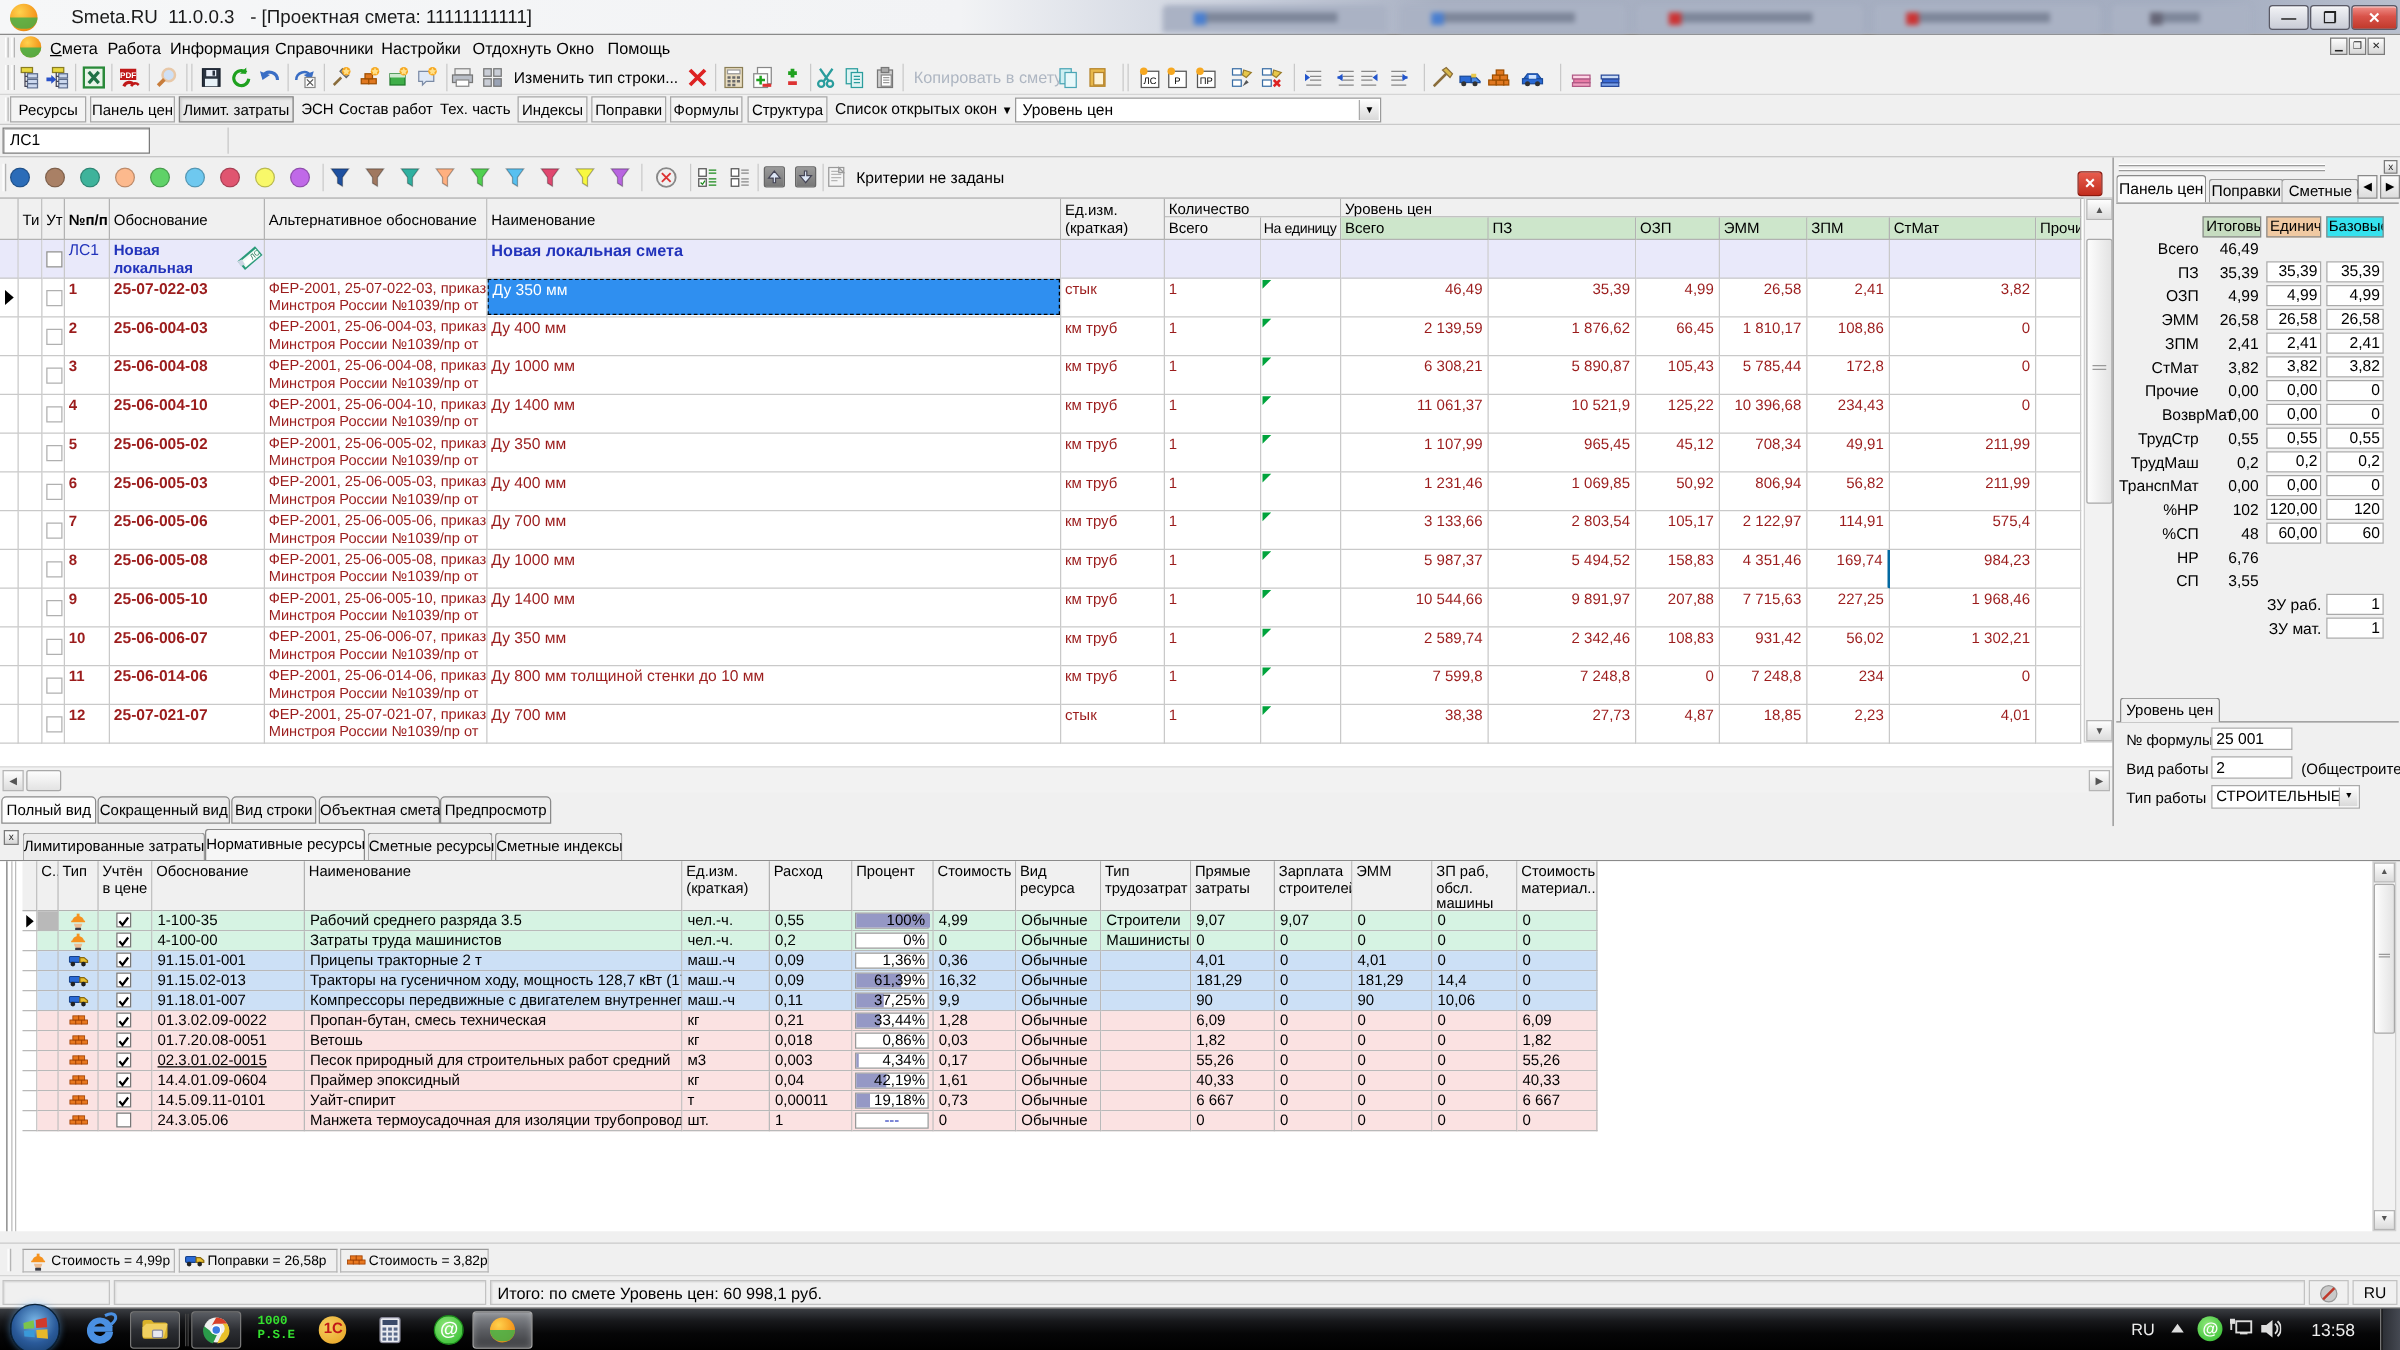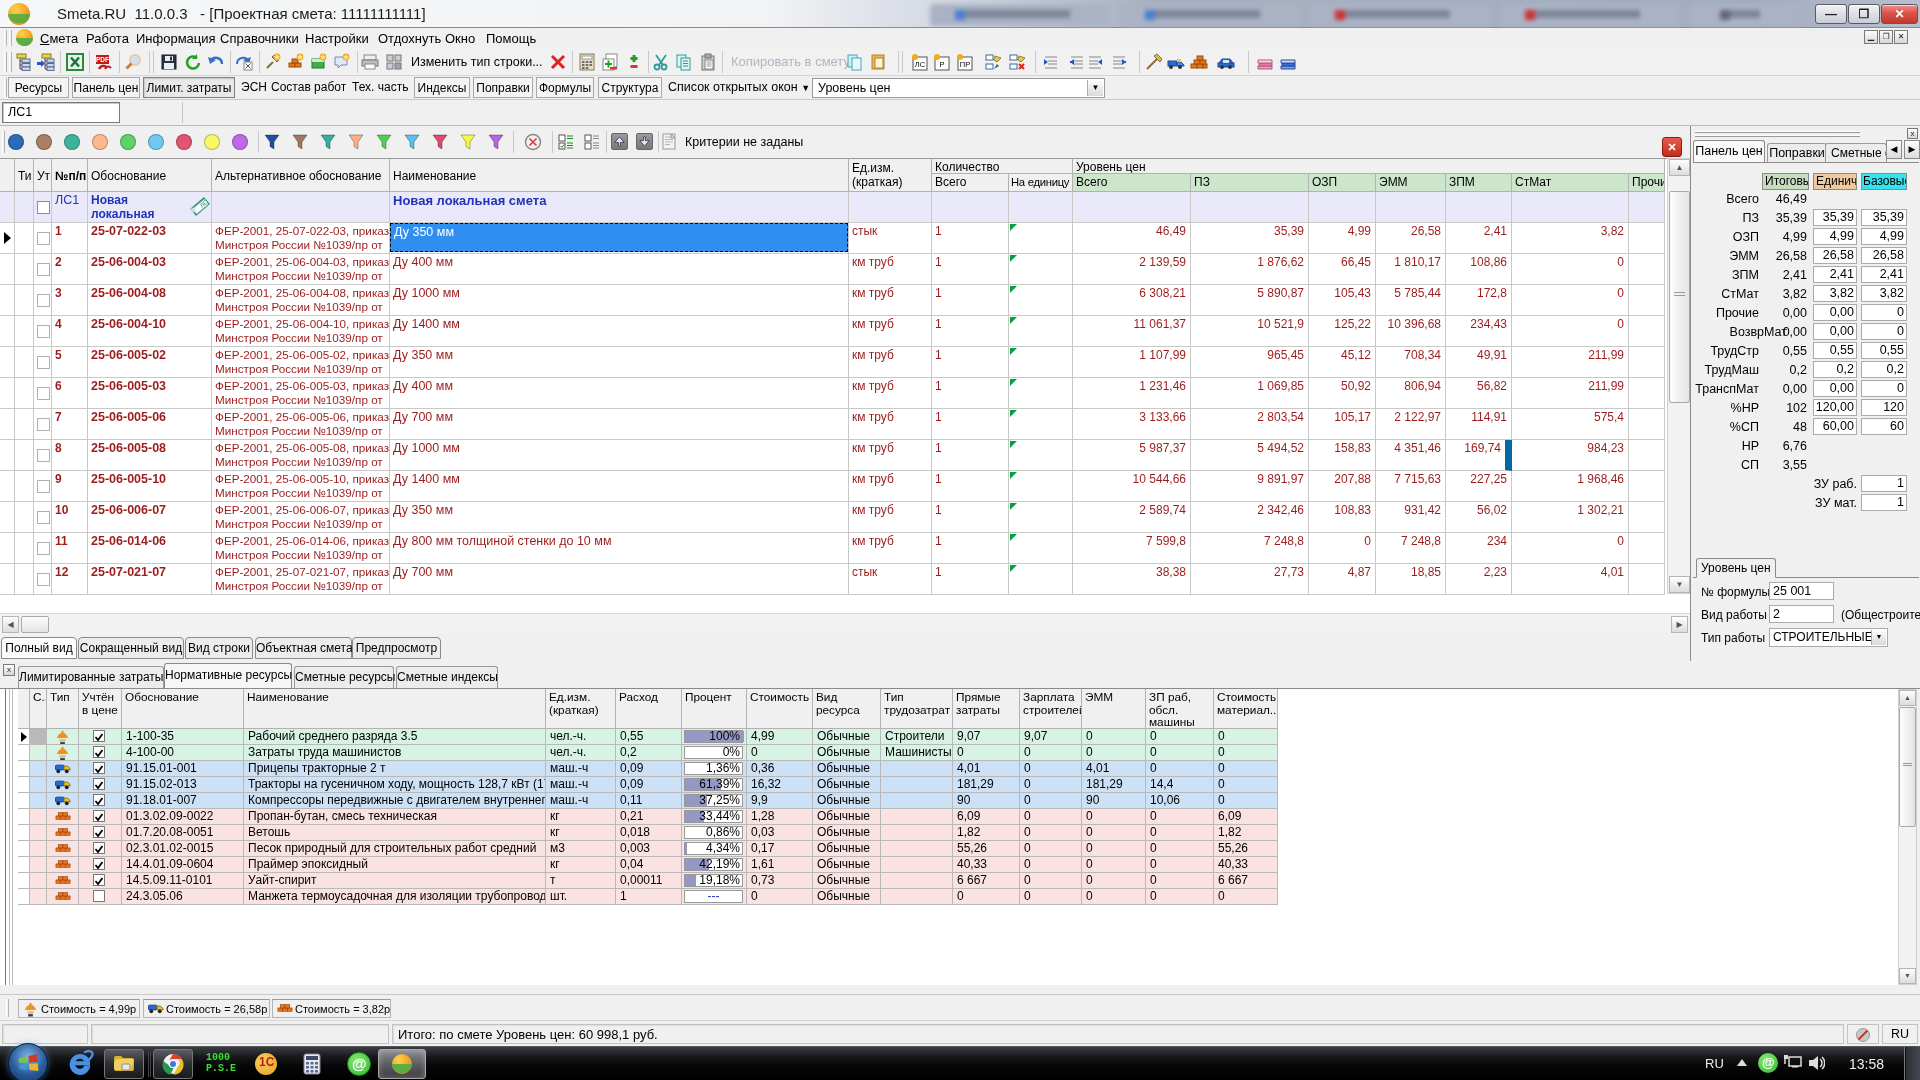--- a/index.html
+++ b/index.html
@@ -812,21 +812,21 @@
     </div>
 <div class="cell " style="left:1191px;top:281px;width:118px;height:31px;border-right:1px solid #c9c9c9;border-bottom:1px solid #c9c9c9;">
       <div class="num r" style="padding-top:1px;">5 494,52</div>
     </div>
 <div class="cell " style="left:1309px;top:281px;width:67px;height:31px;border-right:1px solid #c9c9c9;border-bottom:1px solid #c9c9c9;">
       <div class="num r" style="padding-top:1px;">158,83</div>
     </div>
 <div class="cell " style="left:1376px;top:281px;width:70px;height:31px;border-right:1px solid #c9c9c9;border-bottom:1px solid #c9c9c9;">
       <div class="num r" style="padding-top:1px;">4 351,46</div>
     </div>
-<div class="cell " style="left:1446px;top:281px;width:66px;height:31px;border-right:7px solid #0369a1;border-bottom:1px solid #c9c9c9;">
+<div class="cell " style="left:1446px;top:281px;width:66px;height:31px;border-right:2px solid #0369a1;border-bottom:1px solid #c9c9c9;">
       <div class="num r" style="padding-top:1px;">169,74</div>
     </div>
 <div class="cell " style="left:1512px;top:281px;width:117px;height:31px;border-right:1px solid #c9c9c9;border-bottom:1px solid #c9c9c9;">
       <div class="num r" style="padding-top:1px;">984,23</div>
     </div>
 <div class="cell " style="left:1629px;top:281px;width:36px;height:31px;border-right:1px solid #c9c9c9;border-bottom:1px solid #c9c9c9;"></div>
 <div class="cell " style="left:0px;top:312px;width:15px;height:31px;border-right:1px solid #c9c9c9;border-bottom:1px solid #c9c9c9;"></div>
 <div class="cell " style="left:15px;top:312px;width:19px;height:31px;border-right:1px solid #c9c9c9;border-bottom:1px solid #c9c9c9;"></div>
 <div class="cell " style="left:34px;top:312px;width:18px;height:31px;border-right:1px solid #c9c9c9;border-bottom:1px solid #c9c9c9;">
       <div class="cb" style="left:3px;top:9px;border-color:#b0b0b0;"></div>
@@ -1557,21 +1557,21 @@
             <rect x="3.5" y="2.5" width="5" height="3.5"></rect>
             <rect x="8.5" y="2.5" width="5" height="3.5"></rect>
           </g>
         </svg></div>
     </div>
 <div class="cell" style="left:79px;top:180px;width:43px;height:16px;border-right:1px solid #b9b9b9;border-bottom:1px solid #b9b9b9;font-size:12px;line-height:15px;background:#fbe2e2;">
       <div class="a" style="left:14px;top:1px;width:12px;height:12px;background:#fff;border:1px solid #777;"><svg width="10" height="10" viewBox="0 0 10 10">
           <path d="M1.5 5l2.5 3 4.5-6" stroke="#000" stroke-width="1.8" fill="none"></path>
         </svg></div>
     </div>
-<div class="cell" style="left:122px;top:180px;width:122px;height:16px;border-right:1px solid #b9b9b9;border-bottom:1px solid #b9b9b9;font-size:12px;line-height:15px;background:#fbe2e2;">
+<div class="cell" style="left:122px;top:180px;width:122px;height:16px;border-right:1px solid #b9b9b9;border-bottom:1px solid #b9b9b9;font-size:12px;line-height:15px;background:#fbe2e2;text-decoration:underline;">
       <div style="padding-left:4px;">02.3.01.02-0015</div>
     </div>
 <div class="cell" style="left:244px;top:180px;width:302px;height:16px;border-right:1px solid #b9b9b9;border-bottom:1px solid #b9b9b9;font-size:12px;line-height:15px;background:#fbe2e2;">
       <div style="padding-left:4px;">Песок природный для строительных работ средний</div>
     </div>
 <div class="cell" style="left:546px;top:180px;width:70px;height:16px;border-right:1px solid #b9b9b9;border-bottom:1px solid #b9b9b9;font-size:12px;line-height:15px;background:#fbe2e2;">
       <div style="padding-left:4px;">м3</div>
     </div>
 <div class="cell" style="left:616px;top:180px;width:66px;height:16px;border-right:1px solid #b9b9b9;border-bottom:1px solid #b9b9b9;font-size:12px;line-height:15px;background:#fbe2e2;">
       <div style="padding-left:4px;">0,003</div>
@@ -1801,21 +1801,21 @@
         </svg></div>
       <div class="a" style="left:22px;top:3px;font-size:11px;white-space:nowrap;">Стоимость = 4,99р</div>
     </div>
 <div class="a" style="left:143px;top:4px;width:127px;height:19px;border:1px solid #b5b5b5;border-top-color:#9a9a9a;background:#f0f0f0;">
       <div class="a" style="left:4px;top:2px;"><svg width="16" height="12" viewBox="0 0 17 12">
           <rect x="0.5" y="3" width="9" height="5" rx="1" fill="#2a6ad5" stroke="#14408a"></rect>
           <path d="M9.5 4h3.5l3 2.5V8h-6.5z" fill="#e8c030" stroke="#8a6a10"></path>
           <circle cx="3.5" cy="9.5" r="2" fill="#222"></circle>
           <circle cx="12.5" cy="9.5" r="2" fill="#222"></circle>
         </svg></div>
-      <div class="a" style="left:22px;top:3px;font-size:11px;white-space:nowrap;">Стоимость = 26,58р</div>
+      <div class="a" style="left:22px;top:3px;font-size:11px;white-space:nowrap;">Поправки = 26,58р</div>
     </div>
 <div class="a" style="left:272px;top:4px;width:119px;height:19px;border:1px solid #b5b5b5;border-top-color:#9a9a9a;background:#f0f0f0;">
       <div class="a" style="left:4px;top:2px;"><svg width="16" height="11" viewBox="0 0 17 11">
           <g fill="#e87820" stroke="#a04000" stroke-width="0.7">
             <rect x="1" y="6" width="5" height="3.5"></rect>
             <rect x="6" y="6" width="5" height="3.5"></rect>
             <rect x="11" y="6" width="5" height="3.5"></rect>
             <rect x="3.5" y="2.5" width="5" height="3.5"></rect>
             <rect x="8.5" y="2.5" width="5" height="3.5"></rect>
           </g>

